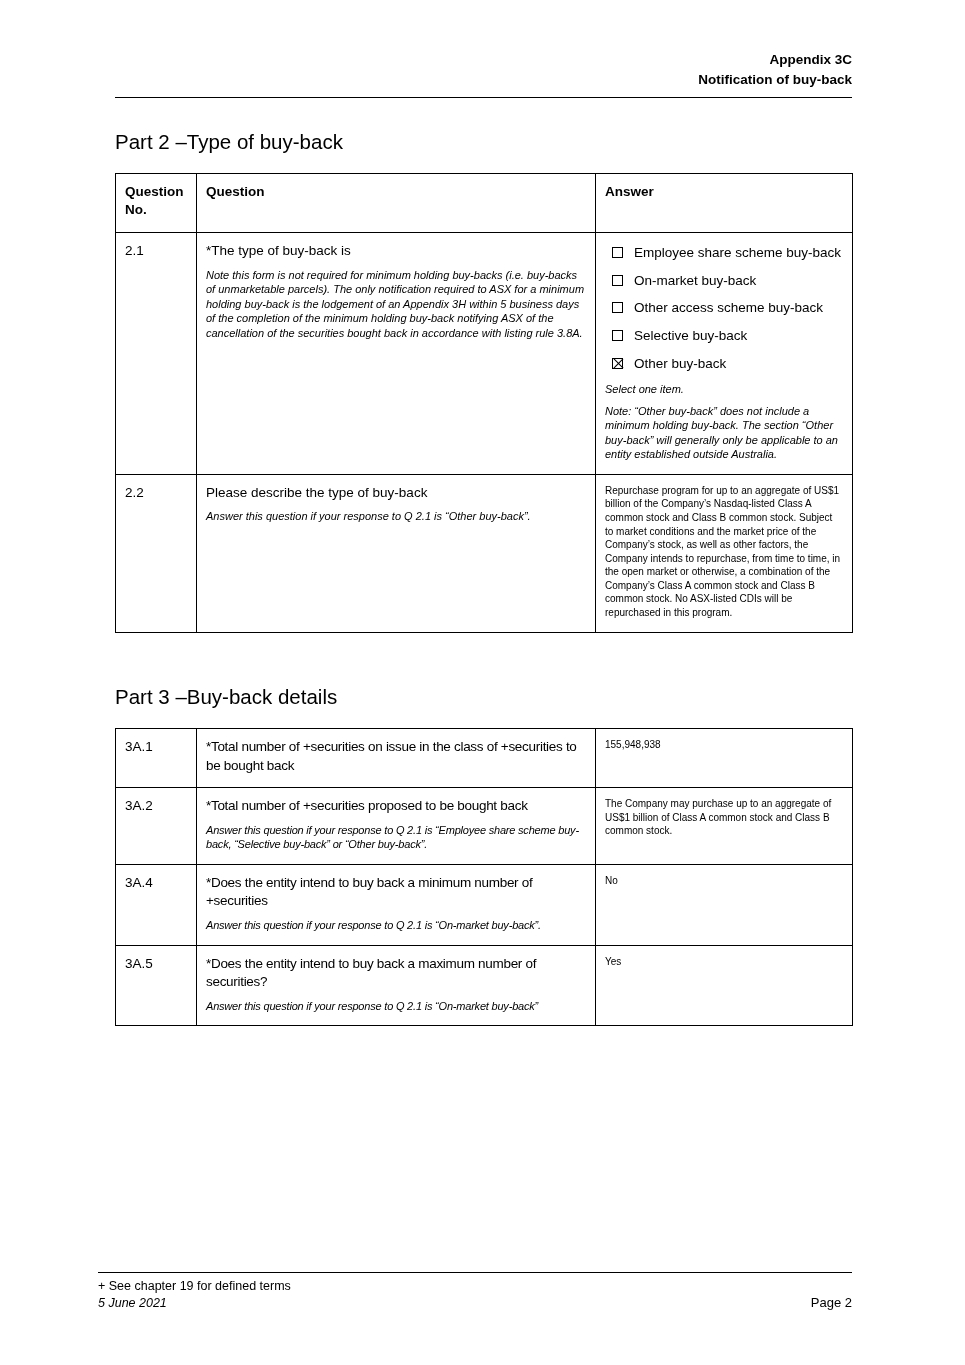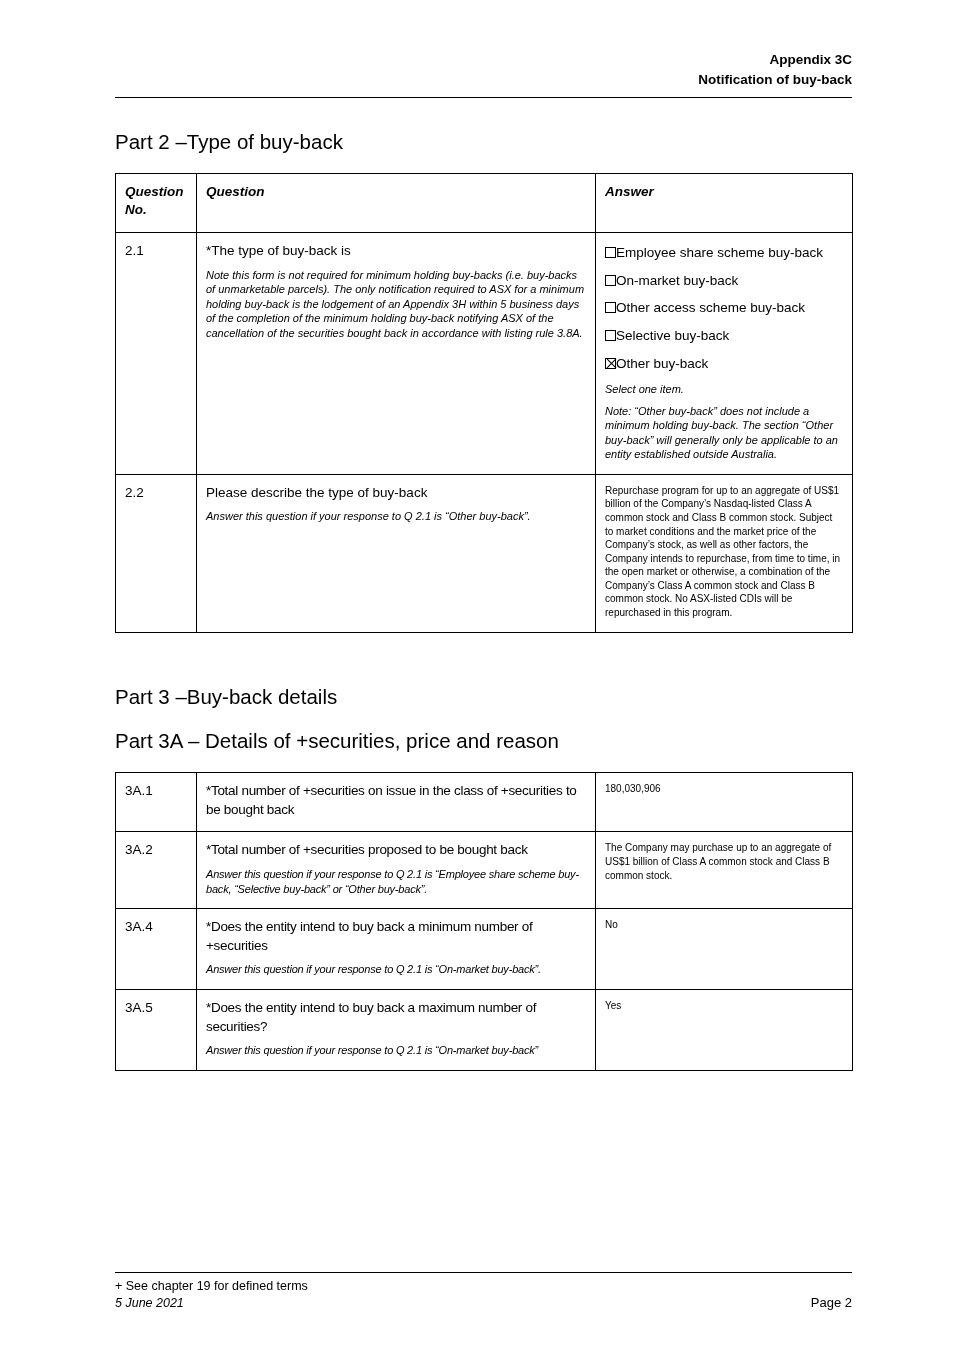--- a/index.html
+++ b/index.html
@@ -30,35 +30,35 @@
   table.qa { border-collapse: collapse; width: 737px; table-layout: fixed; }
   table.qa th, table.qa td {
     border: 1.2px solid #000;
     vertical-align: top;
     padding: 9px 10px 12px 9px;
     text-align: left;
   }
   col.c-no { width: 81px; }
   col.c-q  { width: 399px; }
   col.c-a  { width: 257px; }
-  th { font-size: 13.5px; font-weight: bold; font-style: italic; }
+  th { font-size: 13.5px; font-weight: bold; }
   .qa th { padding-bottom: 16px; }
   .q-main { font-size: 13.5px; }
   .q-note, .a-note {
     font-style: italic;
     font-size: 11px;
     line-height: 1.32;
     margin-top: 7px;
   }
   .a-text { font-size: 10px; line-height: 1.36; }
   .narrow { letter-spacing: -0.3px; }
   .narrow .q-note { letter-spacing: -0.2px; }
 
   
-  .opt { display: flex; margin-bottom: 9px; }
+  .opt { display: flex; gap: 11px; margin-bottom: 9px; margin-left: 7px; }
   .opt:first-child { margin-top: 2px; }
   .cb {
     flex: none;
     width: 11px; height: 11px;
     border: 1.2px solid #000;
     margin-top: 3px;
     position: relative;
   }
   .cb.checked::before, .cb.checked::after {
     content: "";
@@ -66,21 +66,21 @@
     left: -1px; top: 4px;
     width: 13px; height: 1.2px;
     background: #000;
   }
   .cb.checked::before { transform: rotate(45deg); }
   .cb.checked::after  { transform: rotate(-45deg); }
   .opt-label { flex: 1; }
   .select-note { margin-top: 0; }
 
   
-  .footer { position: absolute; left: 115px; right: 113px; top: 1272px; }
+  .footer { position: absolute; left: 98px; right: 113px; top: 1272px; }
   .footer-rule { border: none; border-top: 1px solid #000; margin: 0 0 5px 0; }
   .footer-row { display: flex; justify-content: space-between; align-items: flex-end; }
   .footnote-line { font-size: 12.5px; line-height: 1.35; }
   .date-line { font-size: 12.5px; font-style: italic; line-height: 1.35; }
   .page-num { font-size: 13px; }
 </style>
 </head>
 <body>
 
 <div class="page">
@@ -144,36 +144,35 @@
           <div class="q-note">Answer this question if your response to Q 2.1 is “Other buy-back”.</div>
         </td>
         <td>
           <div class="a-text">Repurchase program for up to an aggregate of US$1 billion of the Company’s Nasdaq-listed Class A common stock and Class B common stock. Subject to market conditions and the market price of the Company’s stock, as well as other factors, the Company intends to repurchase, from time to time, in the open market or otherwise, a combination of the Company’s Class A common stock and Class B common stock. No ASX-listed CDIs will be repurchased in this program.</div>
         </td>
       </tr>
     </tbody>
       </table>
 
     <div class="part-title part3-title">Part 3 –Buy-back details</div>
-    <div class="part-title part3a-title">Part 3A – Details of +securities, price and reason</div>
 
     <table class="qa" style="margin-top:17px">
       <colgroup>
           <col class="c-no">
           <col class="c-q">
           <col class="c-a">
         </colgroup>
       <tbody>
           <tr>
         <td>3A.1</td>
         <td class="narrow">
           <div class="q-main">*Total number of +securities on issue in the class of +securities to be bought back</div>
         </td>
         <td>
-          <div class="a-text">180,030,906</div>
+          <div class="a-text">155,948,938</div>
         </td>
       </tr>
       <tr>
         <td>3A.2</td>
         <td class="narrow">
           <div class="q-main">*Total number of +securities proposed to be bought back</div>
           <div class="q-note">Answer this question if your response to Q 2.1 is “Employee share scheme buy-back, “Selective buy-back” or “Other buy-back”.</div>
         </td>
         <td>
           <div class="a-text">The Company may purchase up to an aggregate of US$1 billion of Class A common stock and Class B common stock.</div>

